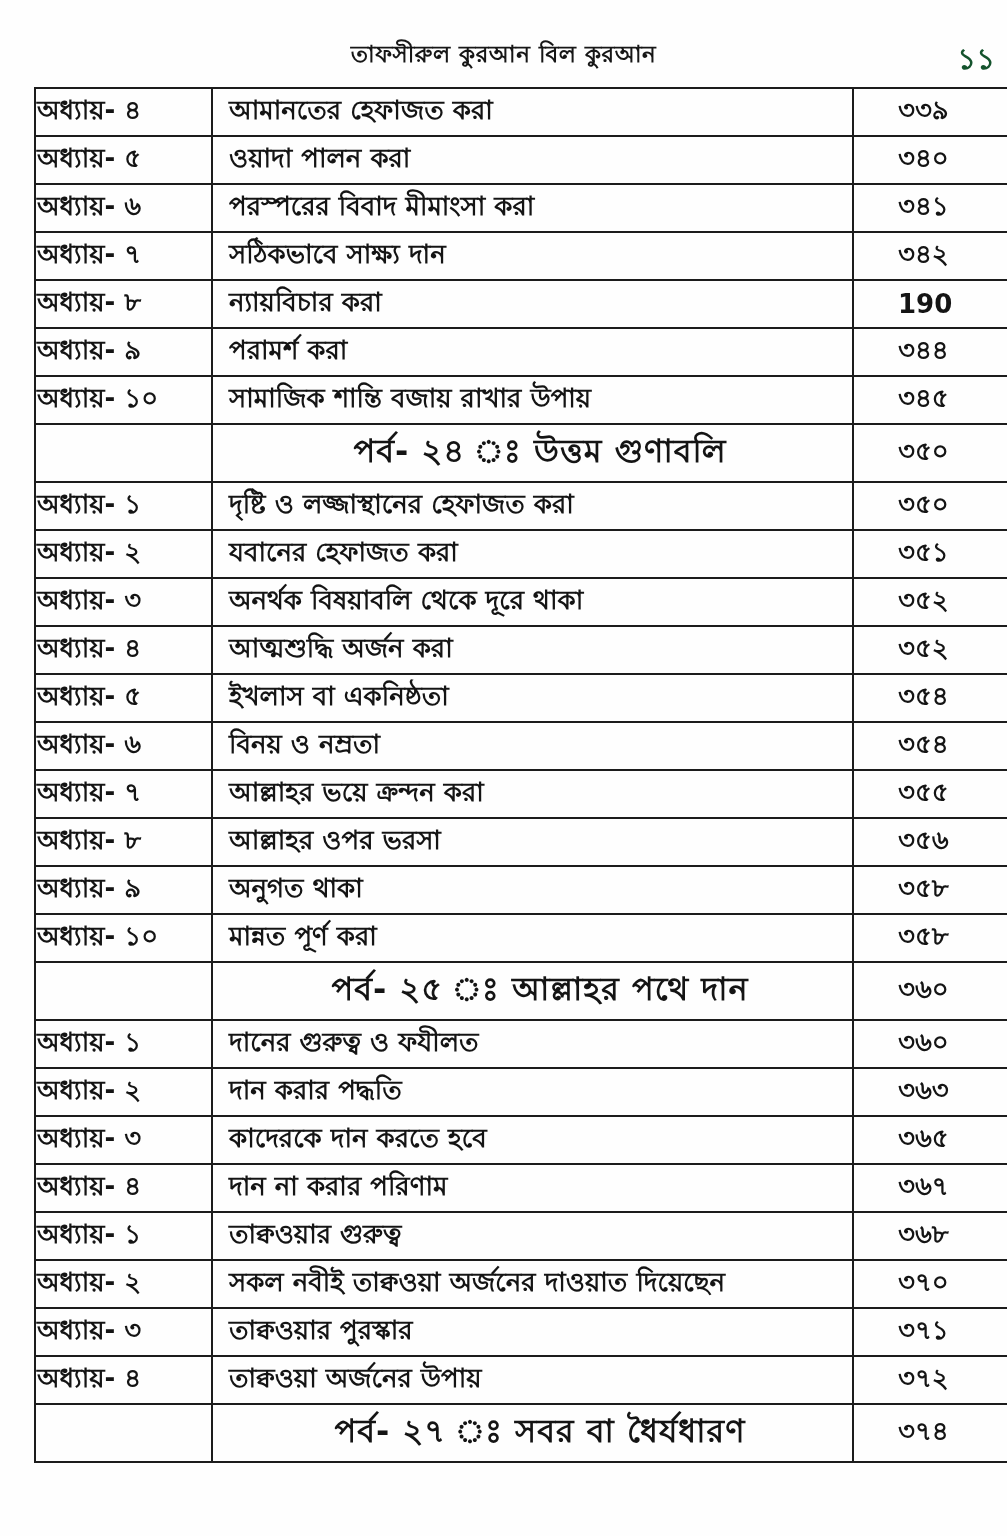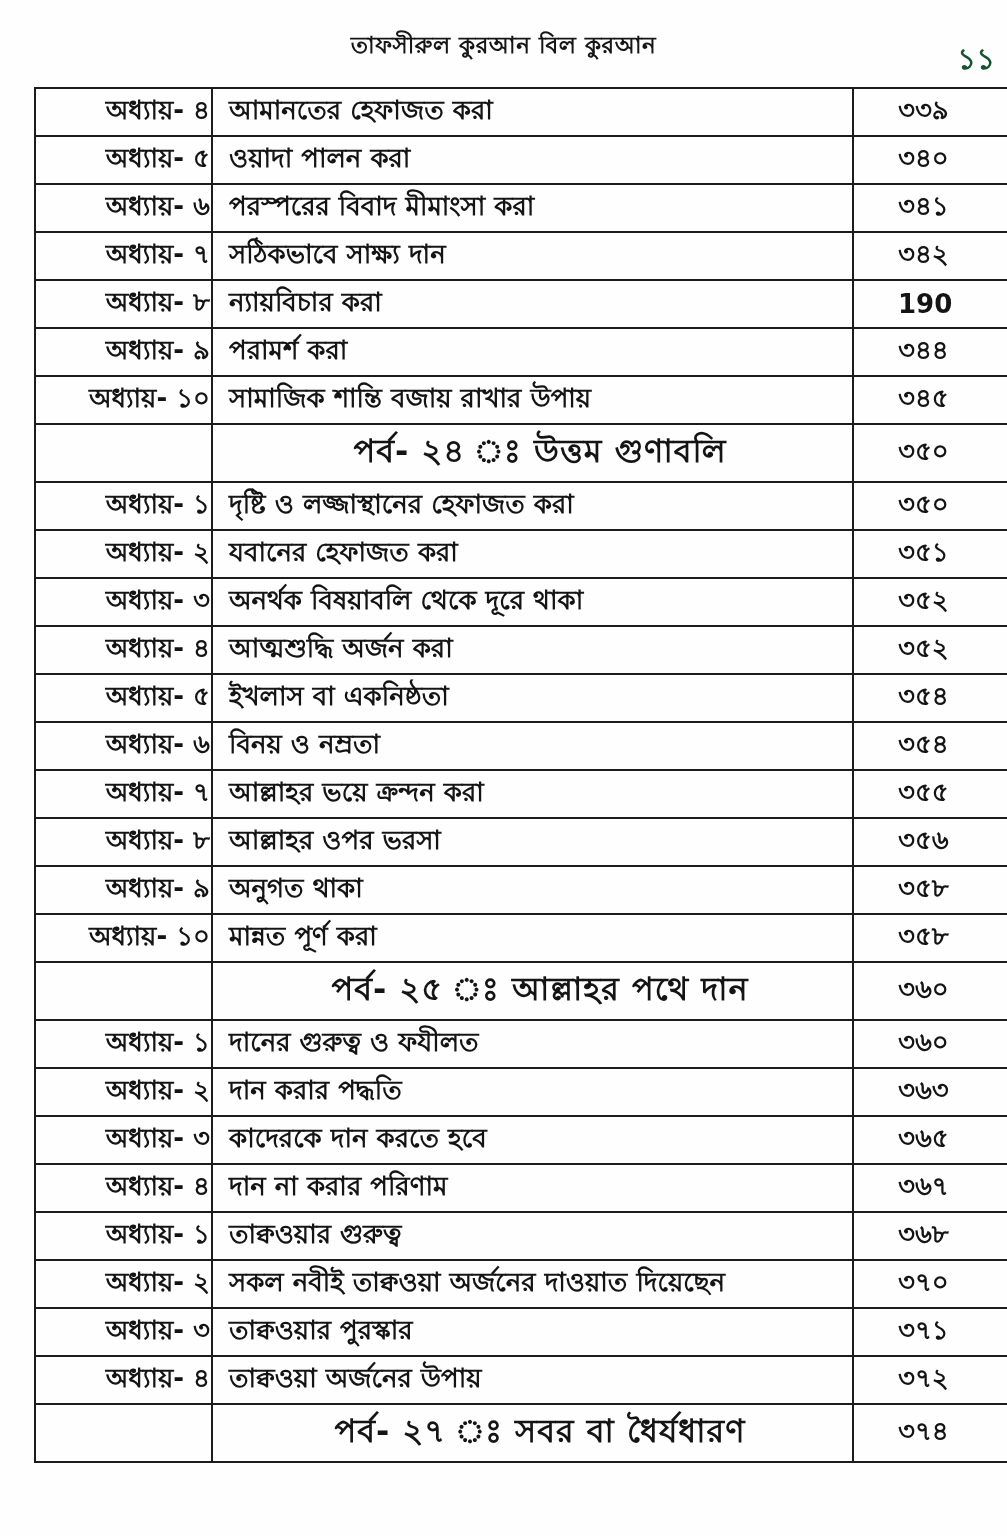--- a/index.html
+++ b/index.html
@@ -11,21 +11,21 @@
   .page {
     position: relative;
     width: 1007px;
     height: 1536px;
     background: #fefefe;
     overflow: hidden;
     color: #111;
   }
   .header-title {
     position: absolute;
-    top: 27px;
+    top: 36px;
     left: 0;
     width: 1007px;
     text-align: center;
     font-size: 23px;
     font-weight: bold;
     color: #161616;
     letter-spacing: 0.5px;
   }
   .corner-page-number {
     position: absolute;
@@ -44,21 +44,21 @@
     table-layout: fixed;
   }
   table.toc td {
     border: 2.5px solid #1c1c1c;
     vertical-align: middle;
     font-weight: bold;
     color: #141414;
     overflow: hidden;
     white-space: nowrap;
   }
-  td.c1 { width: 173px; font-size: 26px; text-align: right; }
+  td.c1 { width: 173px; font-size: 26px; }
   td.c2 { width: 622px; padding-left: 16px; font-size: 26px; }
   td.c3 { width: 129px; text-align: left; font-size: 26px; padding-left: 44px; }
   tr.chapter-row { height: 38px; }
   tr.section-row { height: 54px; }
   tr.section-row td.c2 {
     text-align: center;
     font-size: 32px;
     padding-left: 16px;
     letter-spacing: 1px;
   }

